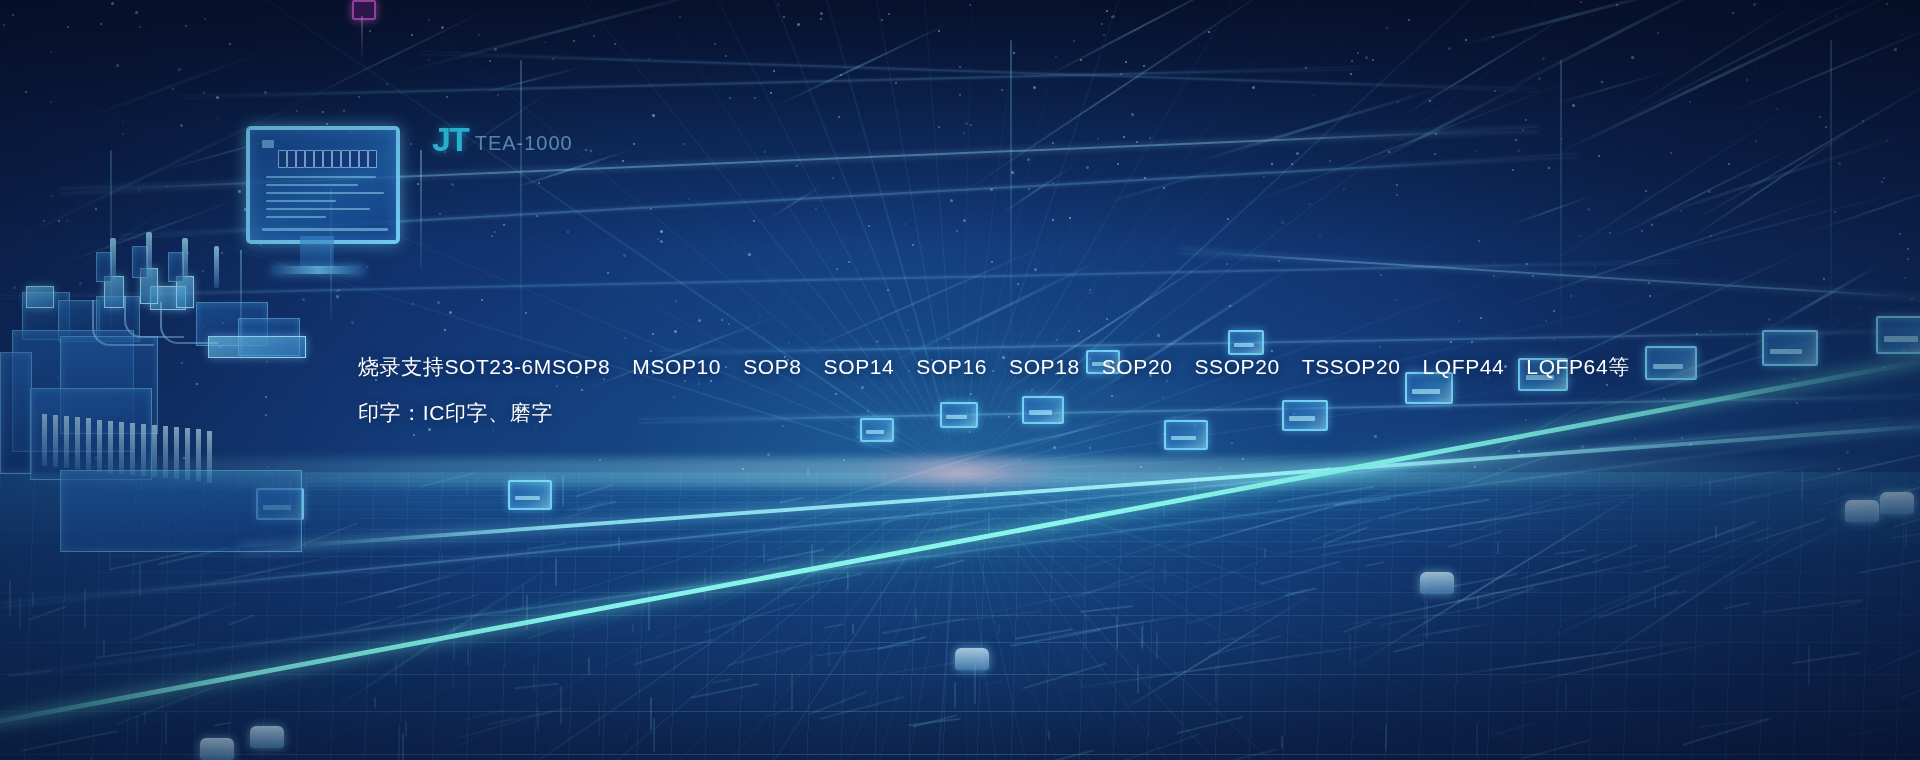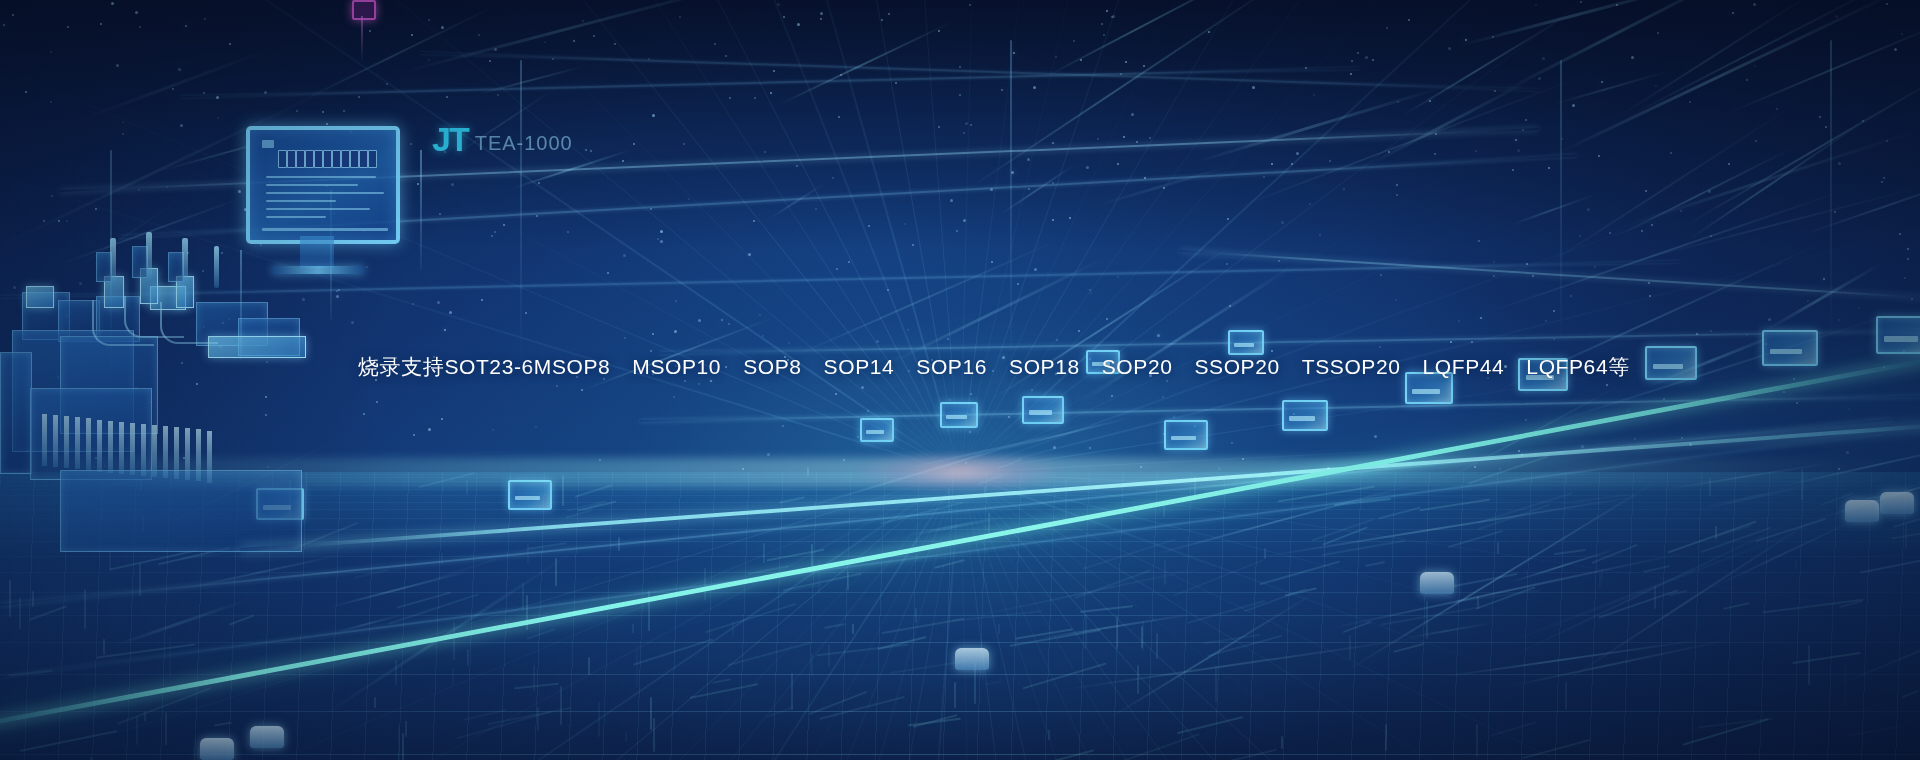--- a/index.html
+++ b/index.html
@@ -1070,16 +1070,17 @@
   <div class="hero-beam2 np"></div>
   <div class="hero-beam np"></div>
 
   <div class="vig np"></div>
 
   <div class="copy">
     <div class="sublist">
       <div class="subline">
         <span class="pk">烧录支持SOT23-6</span><span id="pkgs"><span class="pk">MSOP8</span><span class="pk">MSOP10</span><span class="pk">SOP8</span><span class="pk">SOP14</span><span class="pk">SOP16</span><span class="pk">SOP18</span><span class="pk">SOP20</span><span class="pk">SSOP20</span><span class="pk">TSSOP20</span><span class="pk">LQFP44</span><span class="pk">LQFP64等</span></span>
       </div>
+      <div class="subline">印字：IC印字、磨字</div>
     </div>
   </div>
 
 </div>
 
 </body></html>

